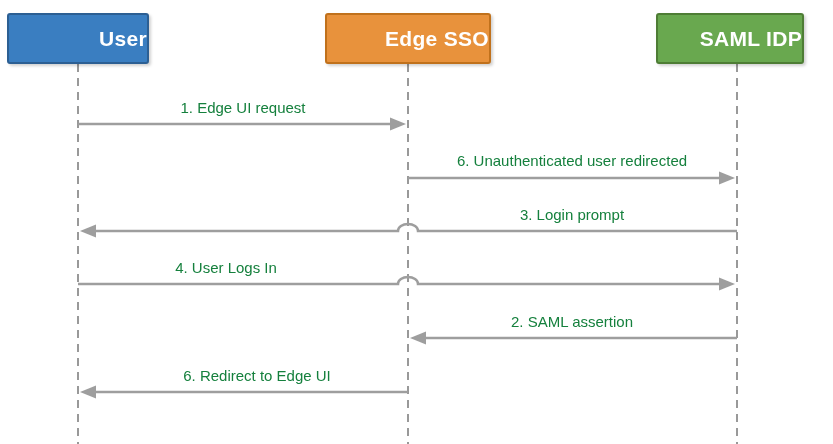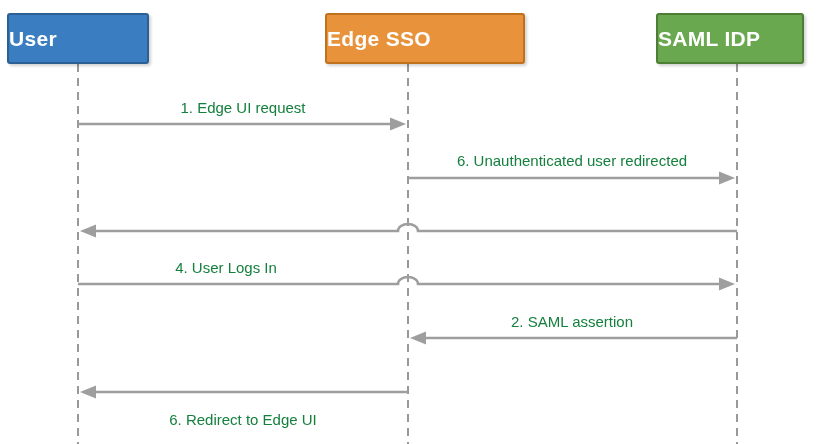--- a/index.html
+++ b/index.html
@@ -22,29 +22,29 @@
   }
   .actor {
     position: absolute;
     top: 13px;
     height: 51px;
     box-sizing: border-box;
     border: 2px solid;
     border-radius: 3px;
     display: flex;
     align-items: center;
-    justify-content: flex-start;
+    justify-content: flex-end;
     color: #ffffff;
     font-size: 21px;
     font-weight: bold;
     letter-spacing: 0.3px;
     box-shadow: 2px 2px 3px rgba(0,0,0,0.18);
   }
   .actor-user     { left: 7px;   width: 142px; background: #3A7EC1; border-color: #2C5F93; }
-  .actor-edge-sso { left: 325px; width: 200px; background: #E8923C; border-color: #C0711C; }
+  .actor-edge-sso { left: 325px; width: 166px; background: #E8923C; border-color: #C0711C; }
   .actor-saml-idp { left: 656px; width: 148px; background: #69A84F; border-color: #4E7D35; }
   .msg-label {
     position: absolute;
     transform: translateX(-50%);
     white-space: nowrap;
     font-size: 15px;
     color: #15803d;
   }
   .lifeline {
     stroke: #999999;
@@ -97,17 +97,18 @@
   </div>
   <div class="actor actor-edge-sso">
     <span>Edge SSO</span>
   </div>
   <div class="actor actor-saml-idp">
     <span>SAML IDP</span>
   </div>
 
   <div class="msg-label" style="left:243px; top:99px;">1. Edge UI request</div>
   <div class="msg-label" style="left:572px; top:152px;">6. Unauthenticated user redirected</div>
+  <div class="msg-label" style="left:572px; top:206px;">3. Login prompt</div>
   <div class="msg-label" style="left:226px; top:259px;">4. User Logs In</div>
   <div class="msg-label" style="left:572px; top:313px;">2. SAML assertion</div>
-  <div class="msg-label" style="left:243px; top:367px;margin-top:44px;">6. Redirect to Edge UI</div>
+  <div class="msg-label" style="left:257px; top:367px;">6. Redirect to Edge UI</div>
 
 </div>
 
 </body></html>

